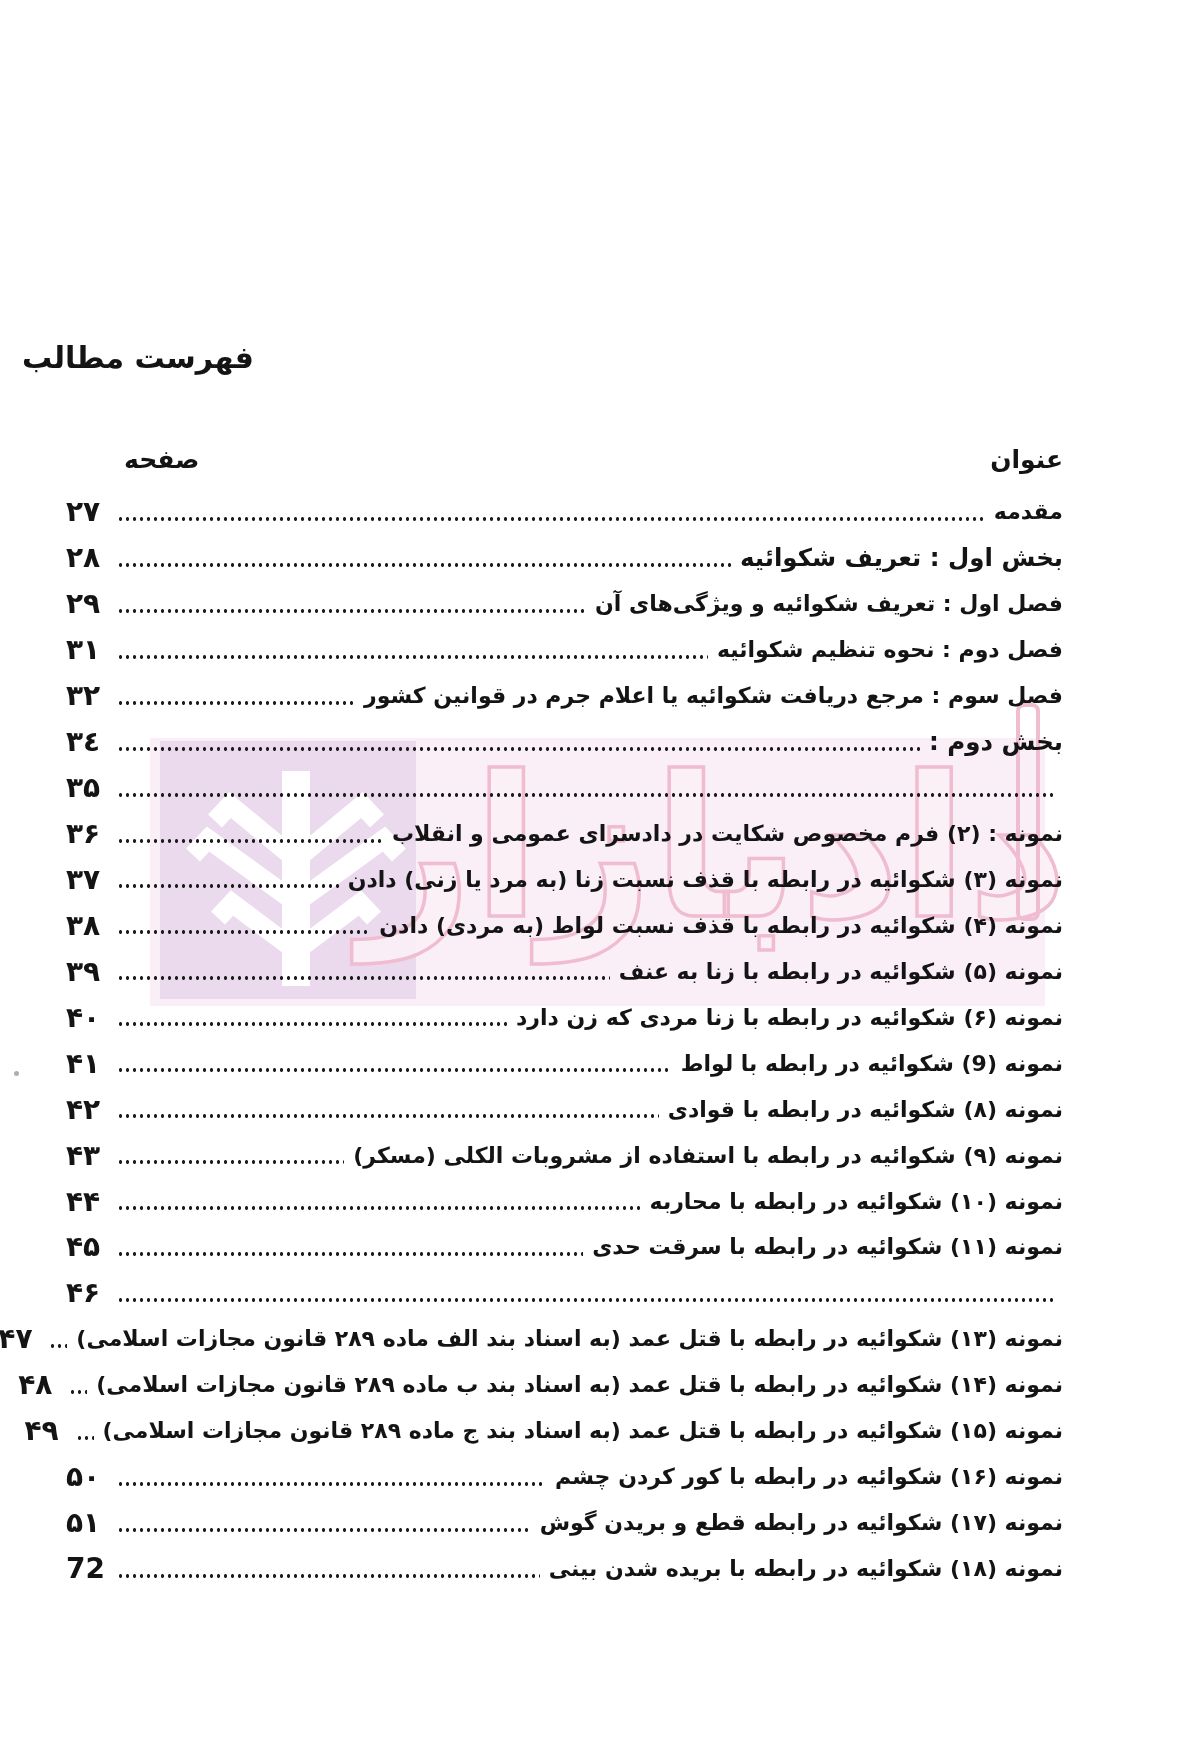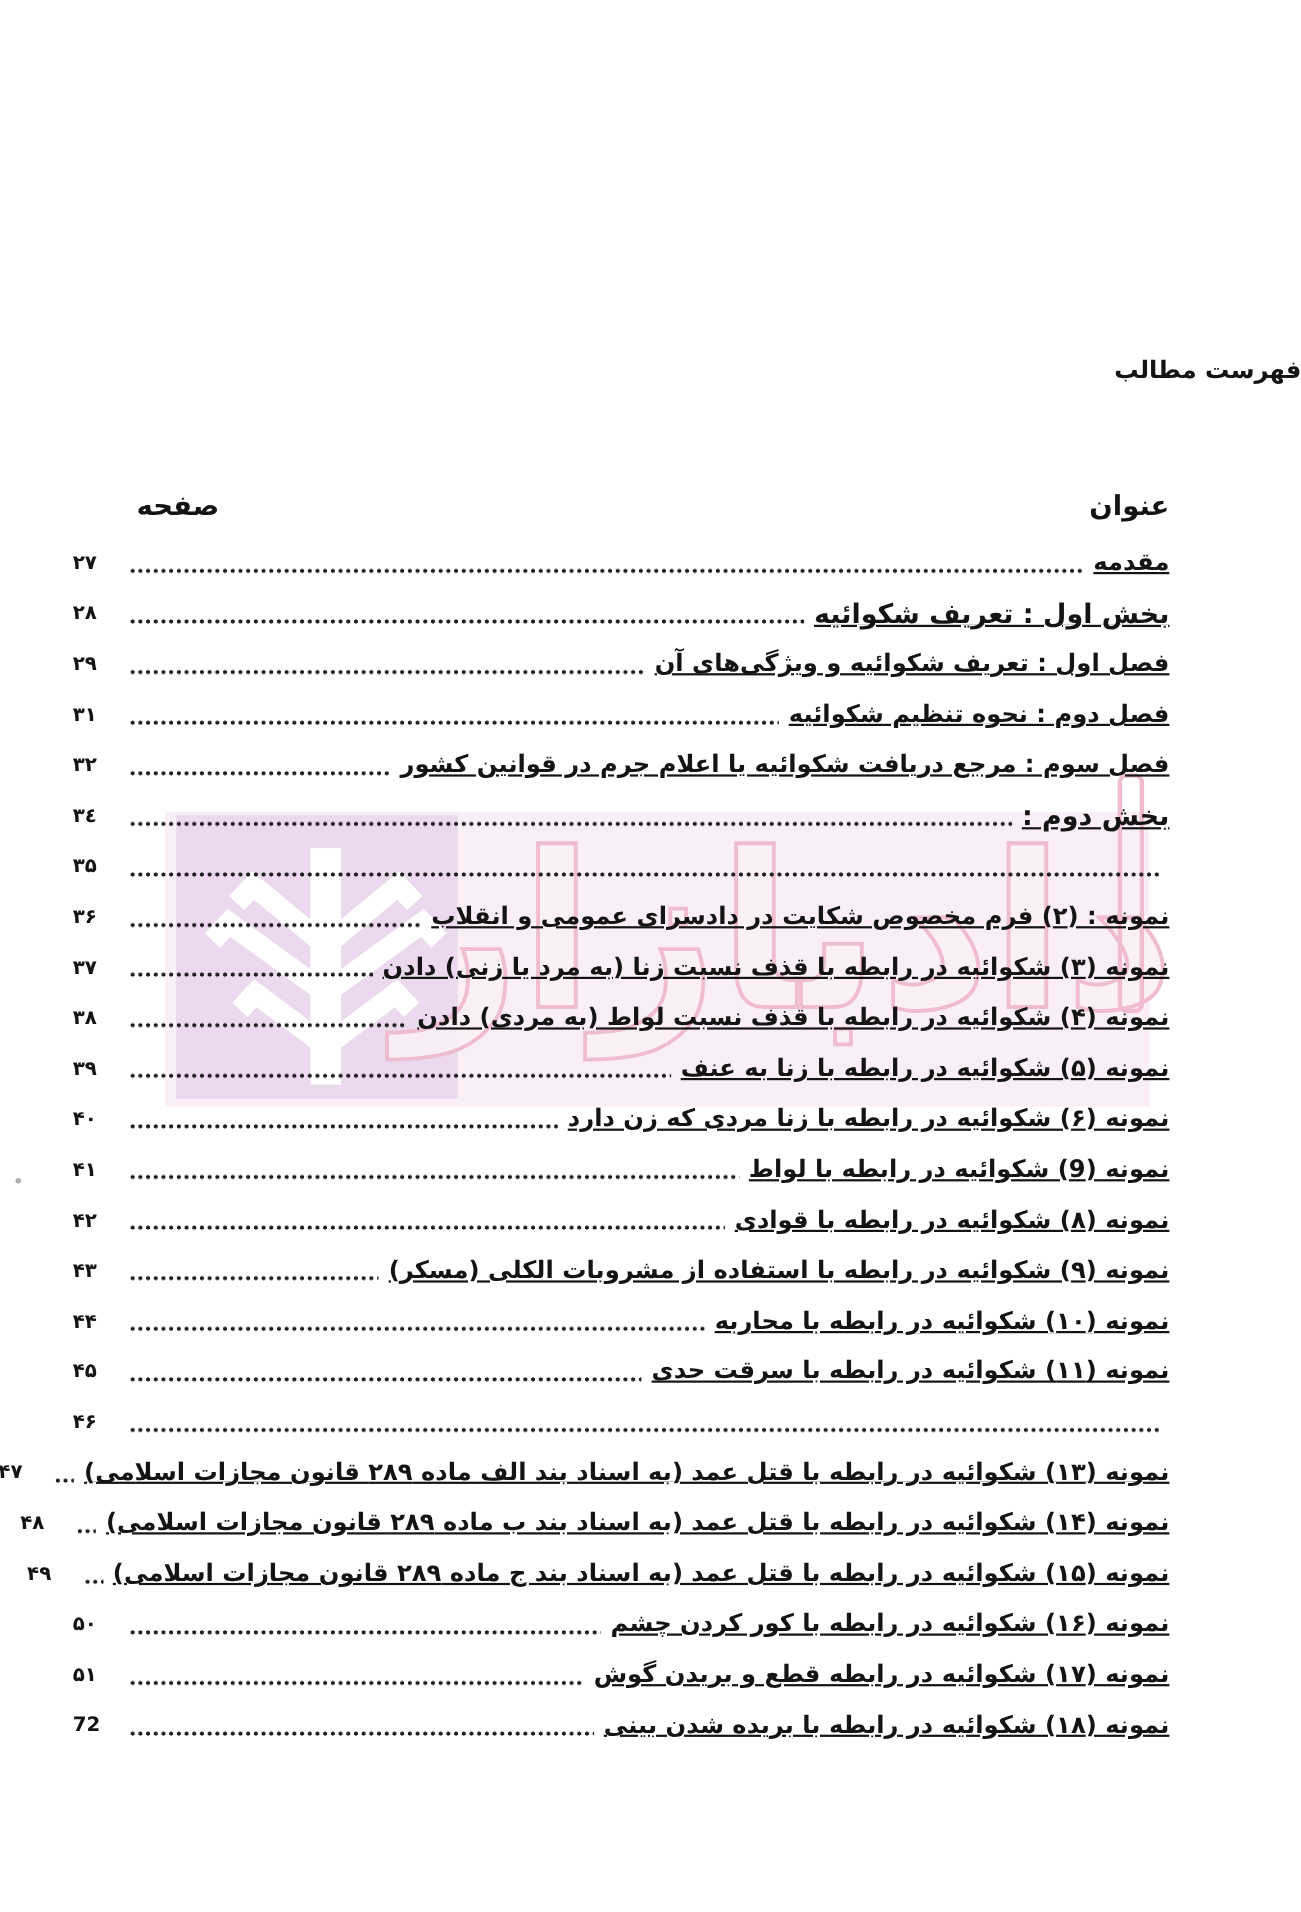--- a/index.html
+++ b/index.html
@@ -39,48 +39,48 @@
     border:4px solid #F0BCD0;border-radius:8px;
     background:transparent;z-index:0;
   }
   .speck{
     position:absolute;left:14px;top:1071px;width:5px;height:5px;border-radius:50%;
     background:#9a9a9a;opacity:.8;z-index:2;
   }
   
   .content{position:relative;z-index:1;}
   .doc-title{
-    position:absolute;top:325px;left:22px;right:0;
-    text-align:right;
-    font-size:22px;font-weight:bold;
+    position:absolute;top:340px;left:22px;right:0;
+    text-align:left;
+    font-size:30px;font-weight:bold;
   }
   .col-head{
     position:absolute;top:445px;left:66px;right:120px;
     display:flex;justify-content:space-between;align-items:baseline;
     padding-left:58px;
     font-size:25px;font-weight:bold;
   }
   .rows{
     position:absolute;top:489px;left:66px;right:120px;
   }
   .row{
     height:45.95px;
     display:flex;align-items:center;
     font-size:22px;font-weight:bold;
     white-space:nowrap;
   }
   .row.section{font-size:24.5px;}
-  .row .label{flex:0 0 auto;text-decoration:underline;}
+  .row .label{flex:0 0 auto;}
   .row .leader{
     flex:1 1 auto;min-width:18px;height:6px;margin:0 9px;
     transform:translateY(7px);
     background-image:radial-gradient(circle,#1d1d1d 1.6px,transparent 2px);
     background-size:7px 6px;background-repeat:repeat-x;background-position:left center;
   }
-  .row .pagenum{flex:0 0 auto;font-size:18px;min-width:42px;text-align:left;}
+  .row .pagenum{flex:0 0 auto;font-size:28px;min-width:42px;text-align:left;}
 </style>
 </head>
 <body>
 
 <div class="page">
 
   <div class="wm-wash"></div>
   <div class="wm-square">
     <span>
       <svg viewBox="0 0 256 258" xmlns="http://www.w3.org/2000/svg">

